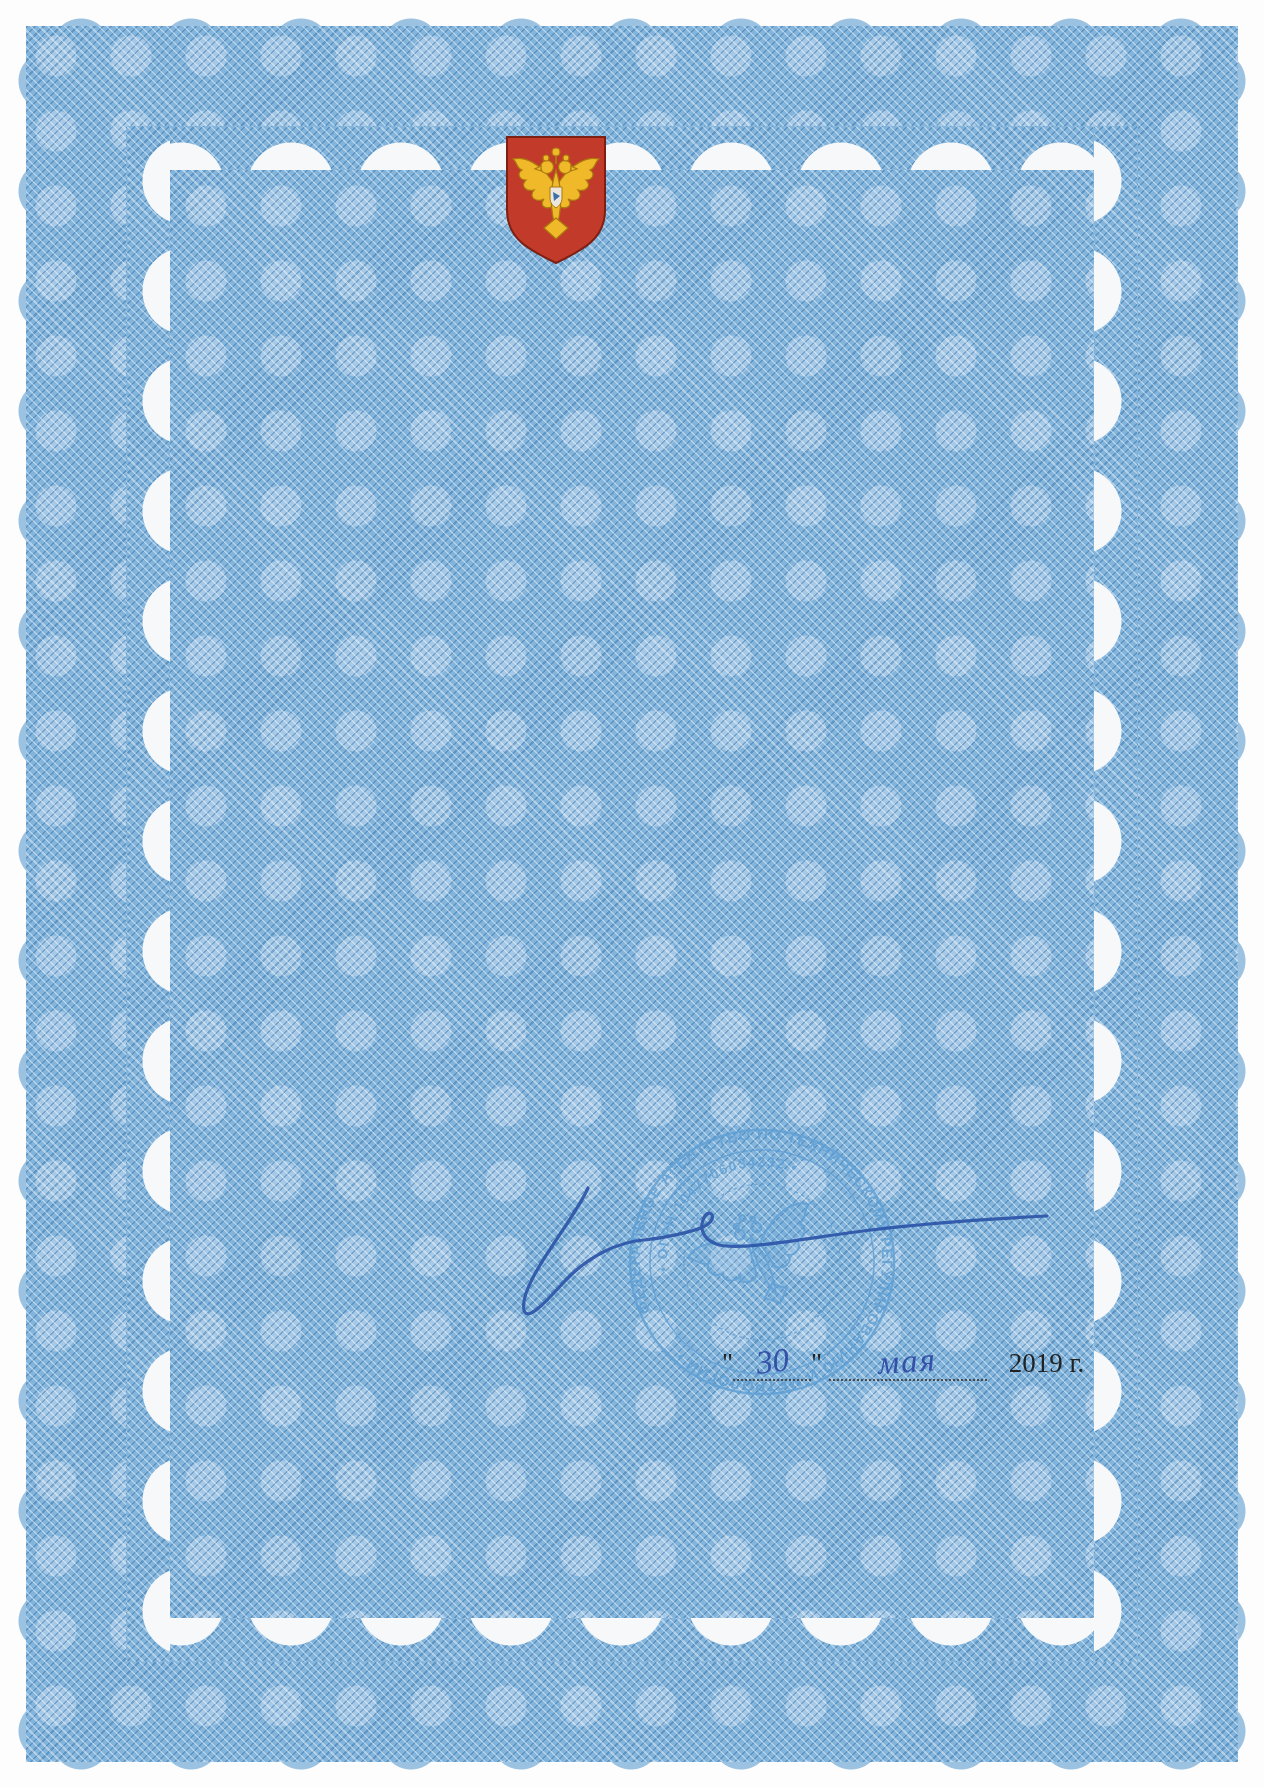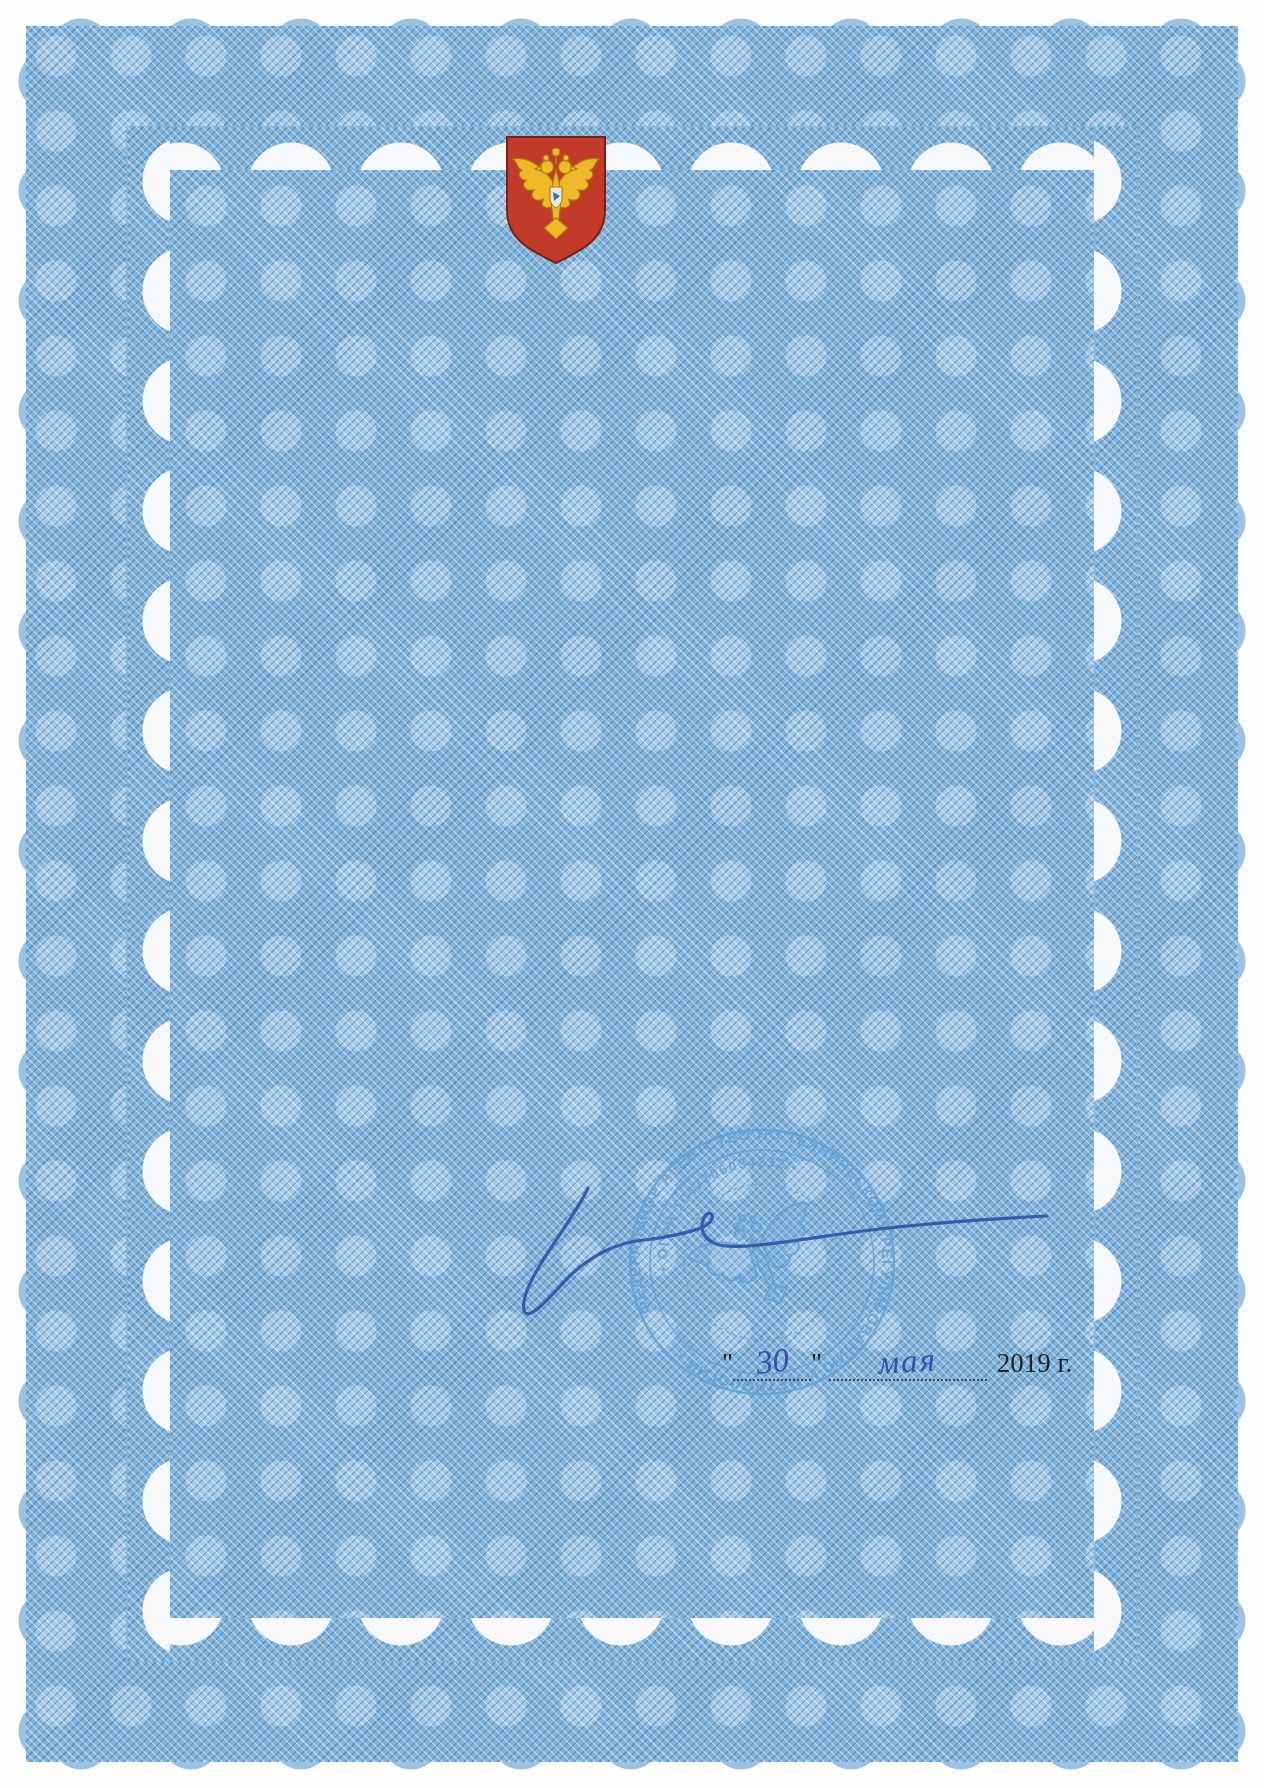--- a/index.html
+++ b/index.html
@@ -98,21 +98,21 @@
   .blanknum .digits{font-weight:bold;font-size:33px;letter-spacing:4px;color:#1a1a1a;}
 
   
   .dateline{font-size:27px;color:#222;white-space:nowrap;}
   .dateline .blank{display:inline-block;border-bottom:2px dotted #4a4a4a;text-align:center;}
   .dateline .blank.day{min-width:78px;}
   .dateline .blank.month{min-width:158px;}
   .hand{font-style:italic;color:#3550a8;font-size:33px;line-height:.8;
         display:inline-block;transform:rotate(-7deg);}
   .hand.month-hand{transform:rotate(-4deg);letter-spacing:2px;}
-  .year{margin-left:10px;text-align:center;}
+  .year{margin-left:22px;text-align:center;}
 
   .stamp-wrap{left:496px;top:996px;width:280px;height:280px;opacity:.82;transform:rotate(-24deg);z-index:6;}
   .sig-wrap{left:380px;top:1050px;width:560px;height:170px;z-index:7;}
   .arms{left:374px;top:6px;width:112px;height:134px;z-index:5;}
   .stamp-text{font-family:"Liberation Sans",sans-serif;font-weight:bold;}
 </style>
 </head>
 <body>
 
 <div class="page">

